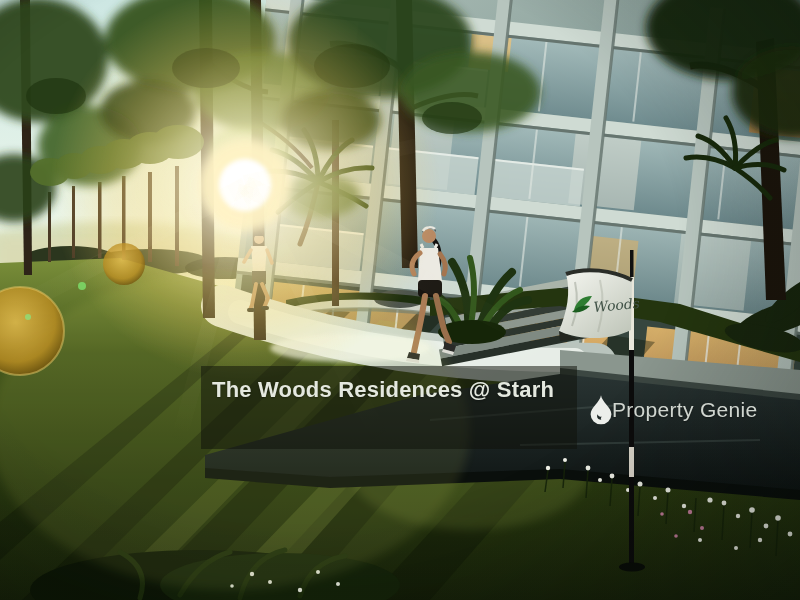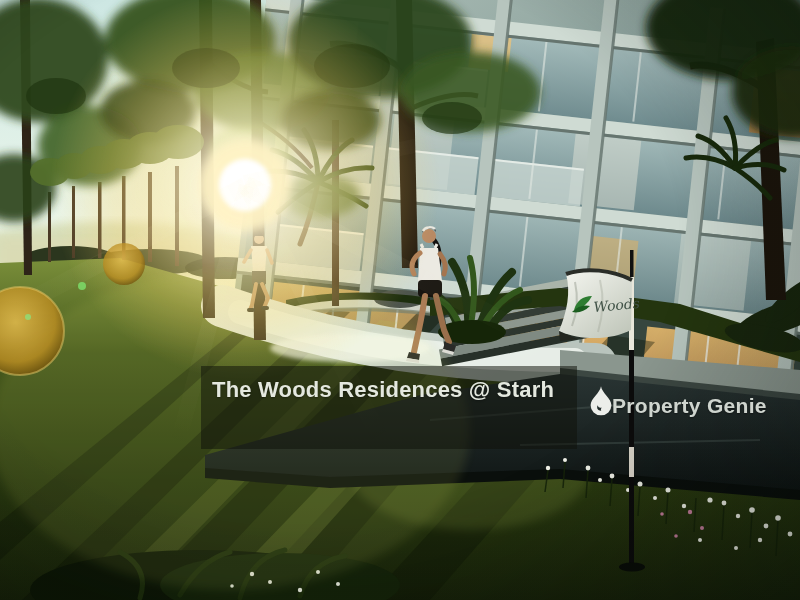--- a/index.html
+++ b/index.html
@@ -5,23 +5,23 @@
   html,body{margin:0;padding:0;background:#111;}
   .stage{position:relative;width:800px;height:600px;overflow:hidden;background:#15803d;
          font-family:"Liberation Sans", sans-serif;}
   .stage svg{position:absolute;left:0;top:0;display:block;}
   .caption{position:absolute;left:201px;top:366px;width:376px;height:83px;
            box-sizing:border-box;padding:8px 10px 0 11px;
            background:rgba(15,18,10,0.52);color:#e4e8df;
            font-weight:bold;font-size:22px;line-height:31px;letter-spacing:.2px;}
   .caption span{display:block;white-space:nowrap;
                 text-shadow:0 1px 2px rgba(0,0,0,.35);}
-  .watermark{position:absolute;left:588px;top:384px;height:34px;width:212px;
-             display:flex;align-items:flex-end;color:rgba(222,227,221,.93);
-             font-weight:bold;font-size:21px;letter-spacing:.3px;}
+  .watermark{position:absolute;left:588px;top:393px;height:34px;width:212px;
+             display:flex;align-items:center;color:rgba(222,227,221,.93);
+             font-weight:normal;font-size:21px;letter-spacing:.3px;}
   .watermark .wm-icon{width:26px;height:32px;flex:0 0 26px;}
   .watermark .wm-text{margin-left:24px;white-space:nowrap;
                       text-shadow:0 1px 2px rgba(0,0,0,.4);}
 </style>
 </head>
 <body>
 
 <div class="stage">
 
 <svg width="800" height="600" viewBox="0 0 800 600">

